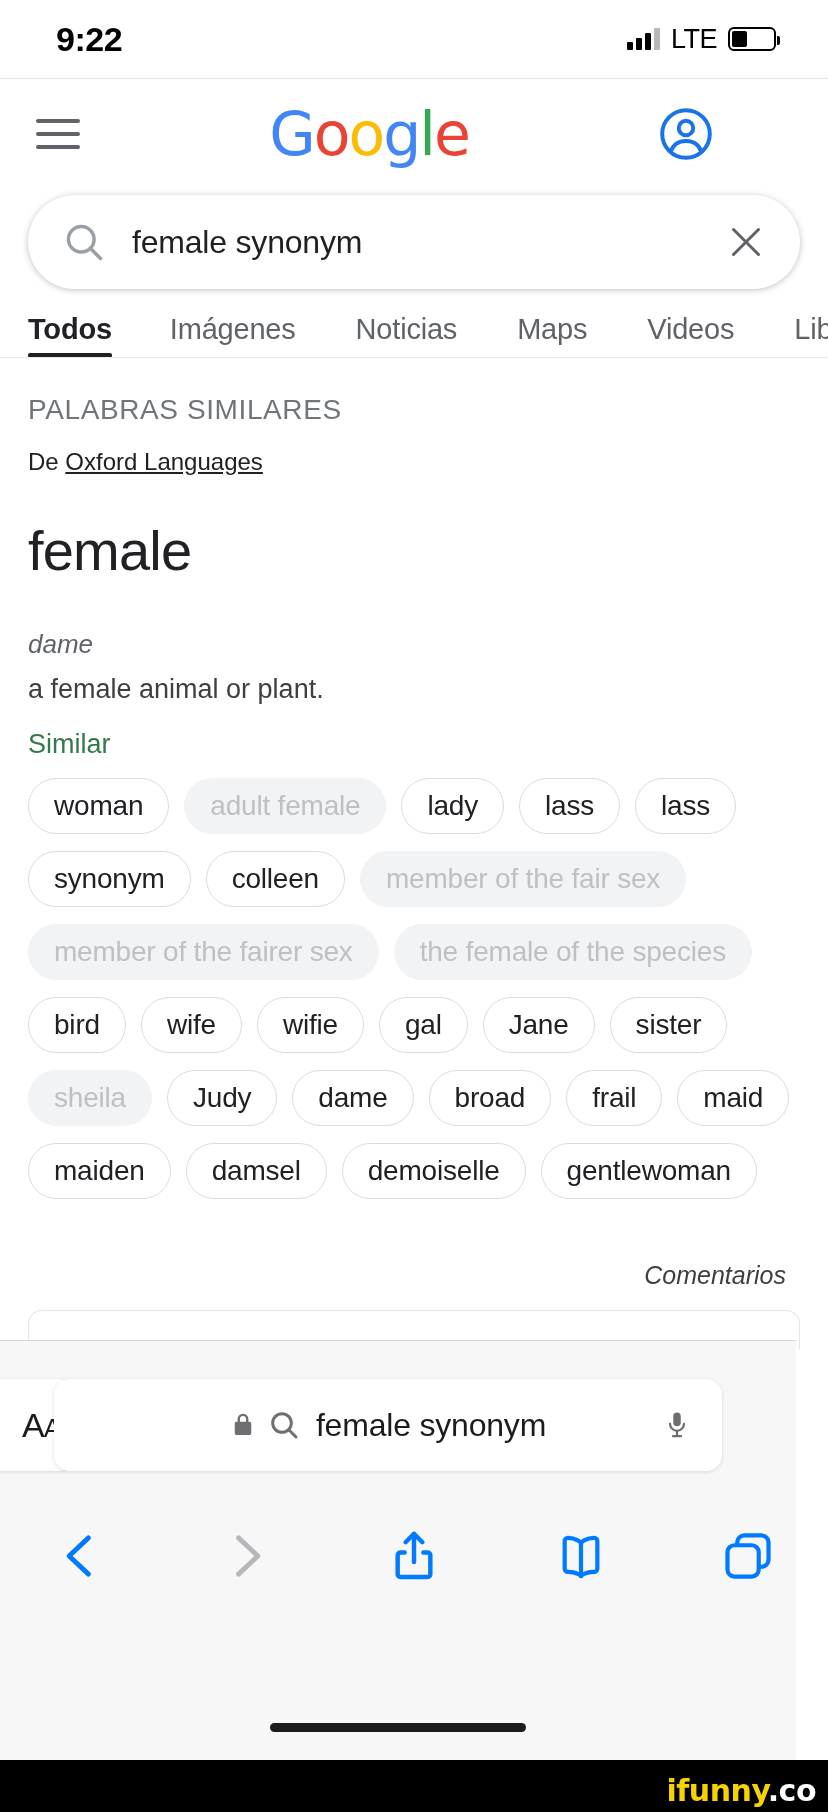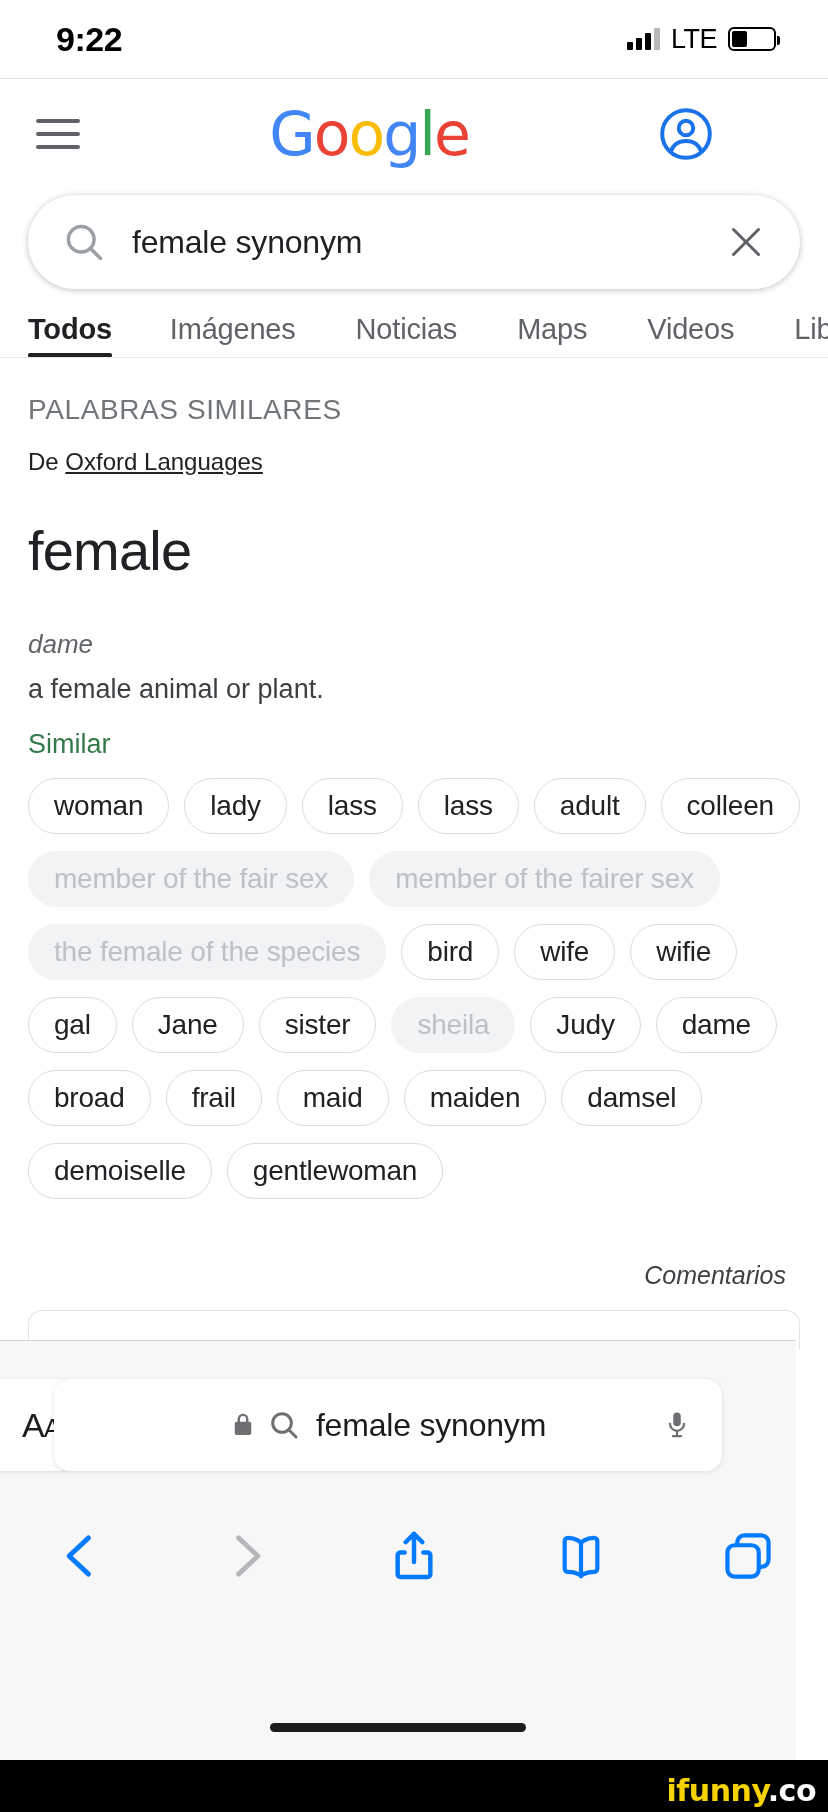--- a/index.html
+++ b/index.html
@@ -212,24 +212,25 @@
     <div class="source">
       <span>De</span>
       <a href="#">Oxford Languages</a>
     </div>
     <div class="headword">female</div>
     <div class="pos">dame</div>
     <div class="defn">a female animal or plant.</div>
     <div class="similar-label">Similar</div>
     <div class="chips" id="chips">
         <div class="chip common">woman</div>
+        <div class="chip informal">adult female</div>
         <div class="chip common">lady</div>
         <div class="chip common">lass</div>
         <div class="chip common">lass</div>
-        <div class="chip common">adult</div>
+        <div class="chip common">synonym</div>
         <div class="chip common">colleen</div>
         <div class="chip informal">member of the fair sex</div>
         <div class="chip informal">member of the fairer sex</div>
         <div class="chip informal">the female of the species</div>
         <div class="chip common">bird</div>
         <div class="chip common">wife</div>
         <div class="chip common">wifie</div>
         <div class="chip common">gal</div>
         <div class="chip common">Jane</div>
         <div class="chip common">sister</div>

